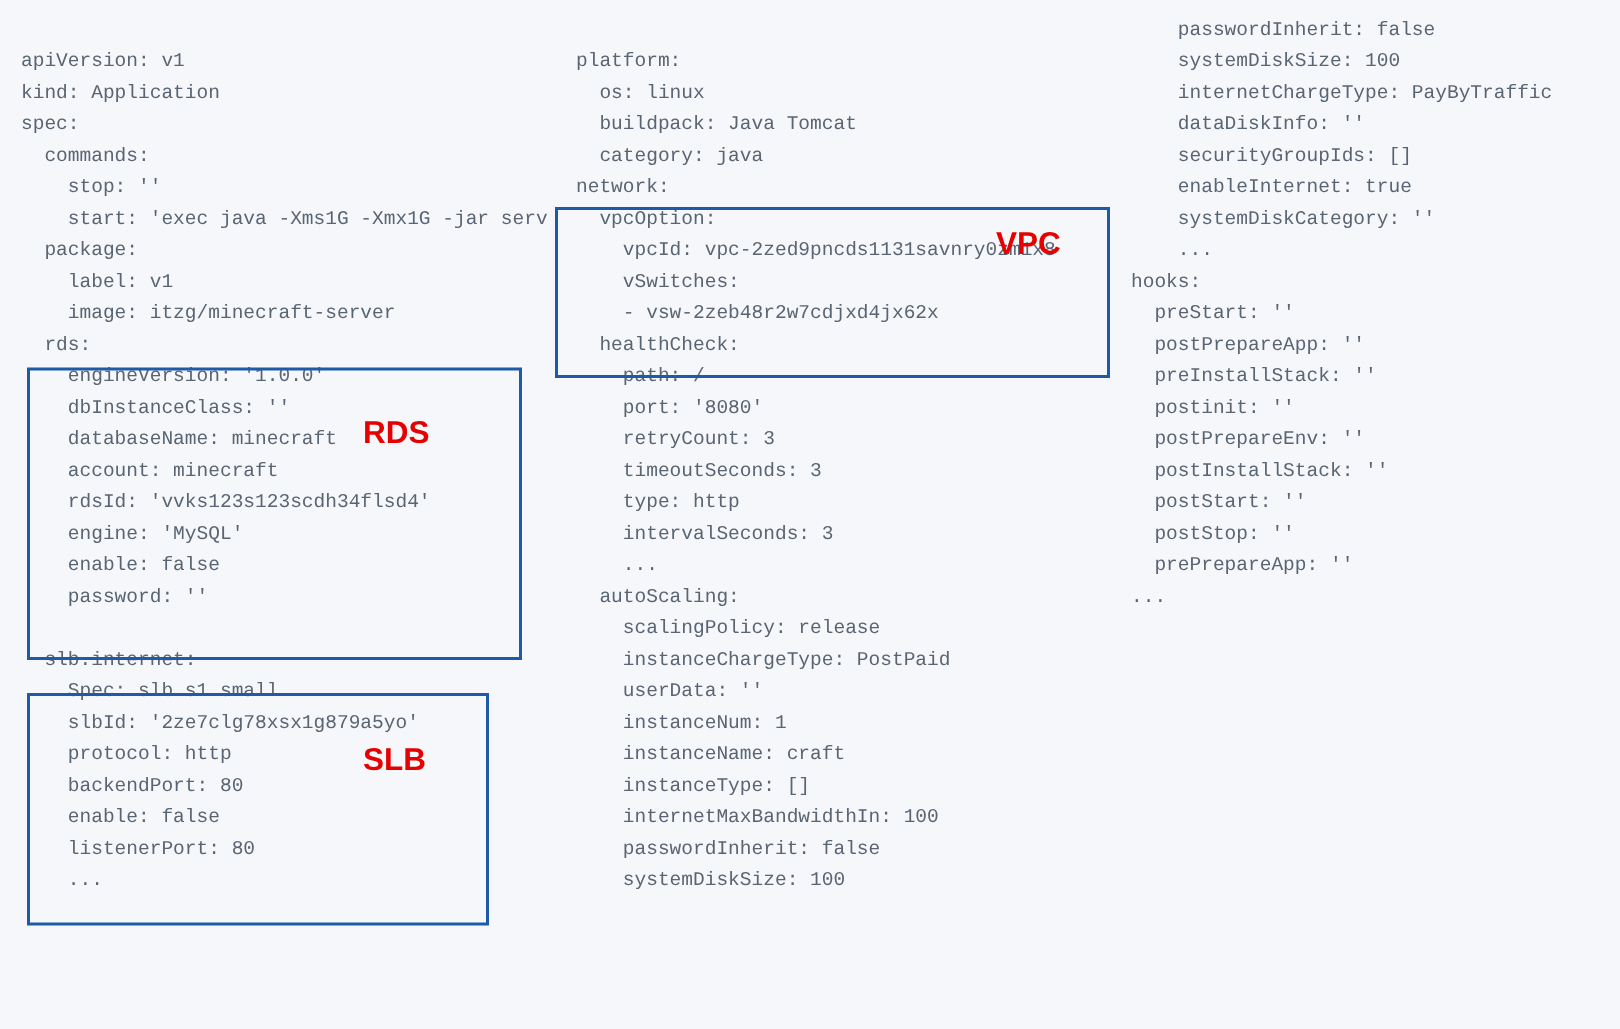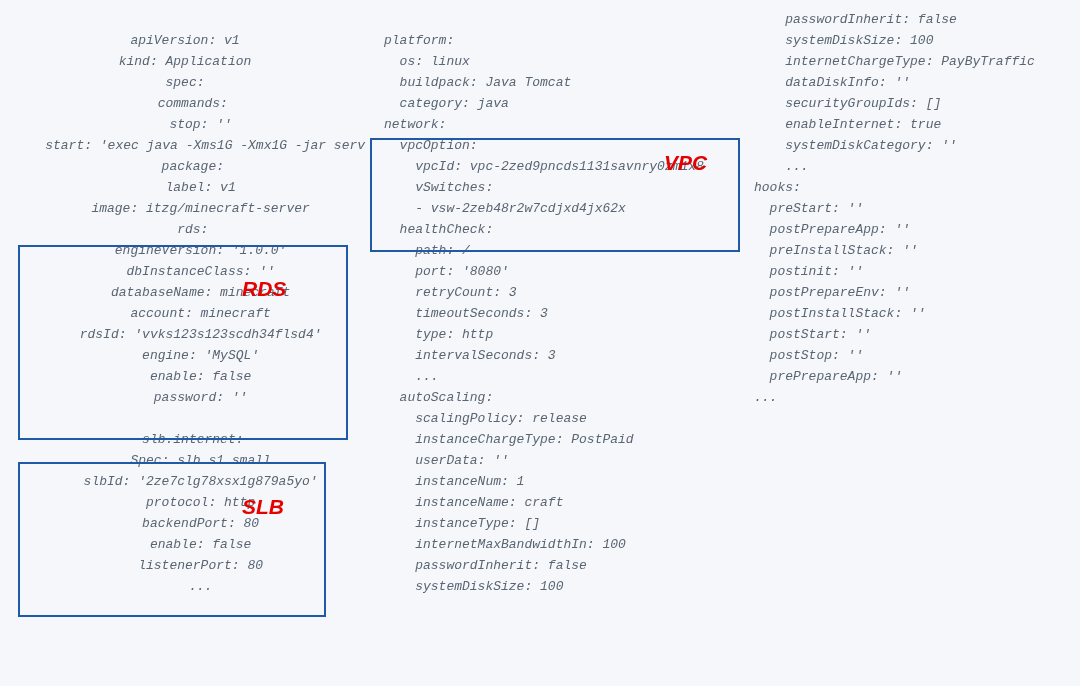--- a/index.html
+++ b/index.html
@@ -16,23 +16,22 @@
     }
     .columns {
       display: flex;
       width: 100%;
       height: 100%;
       padding: 10px 0 0 0;
     }
     .col {
       position: relative;
       padding: 0 14px;
-      font-style: italic;
     }
-    .col1 { width: 370px; text-align: center; }
+    .col1 { width: 370px; }
     .col2 { width: 370px; }
     .col3 { width: 340px; }
     pre {
       font-family: inherit;
       white-space: pre;
       margin: 0;
     }
     .line { display: block; height: 21px; }
     .box {
       position: absolute;

